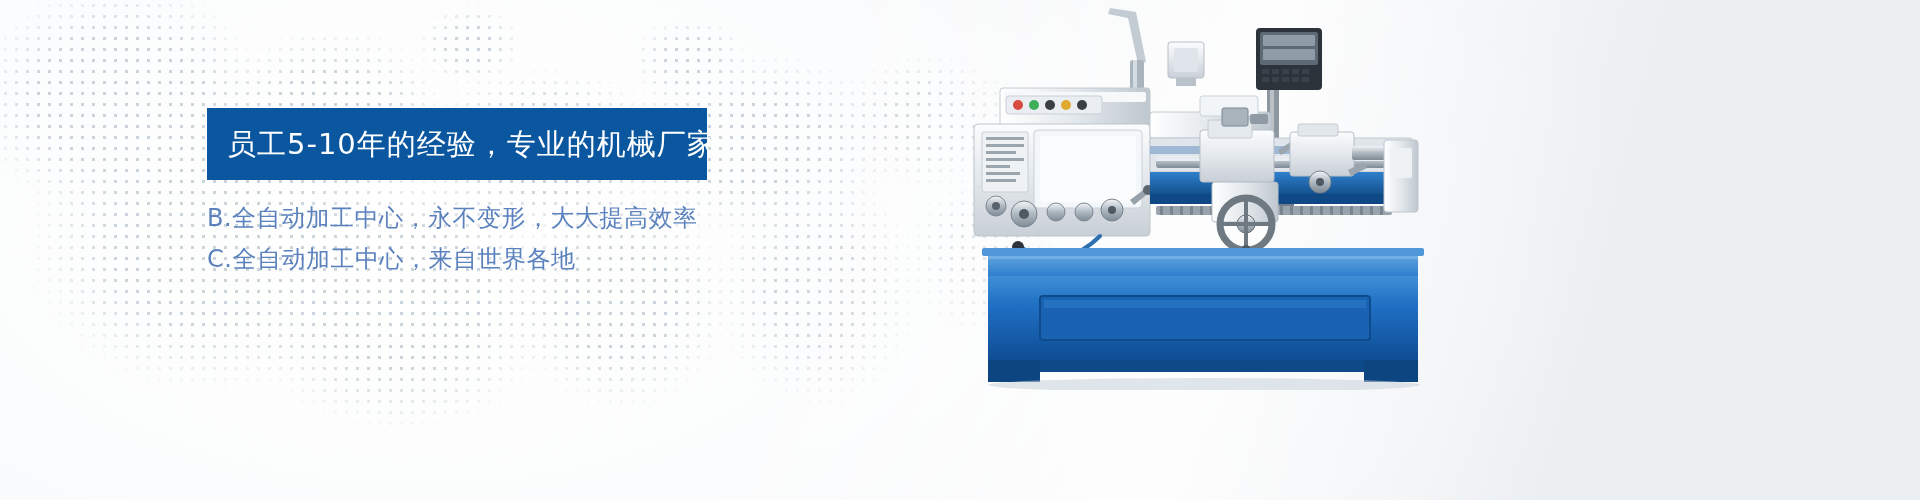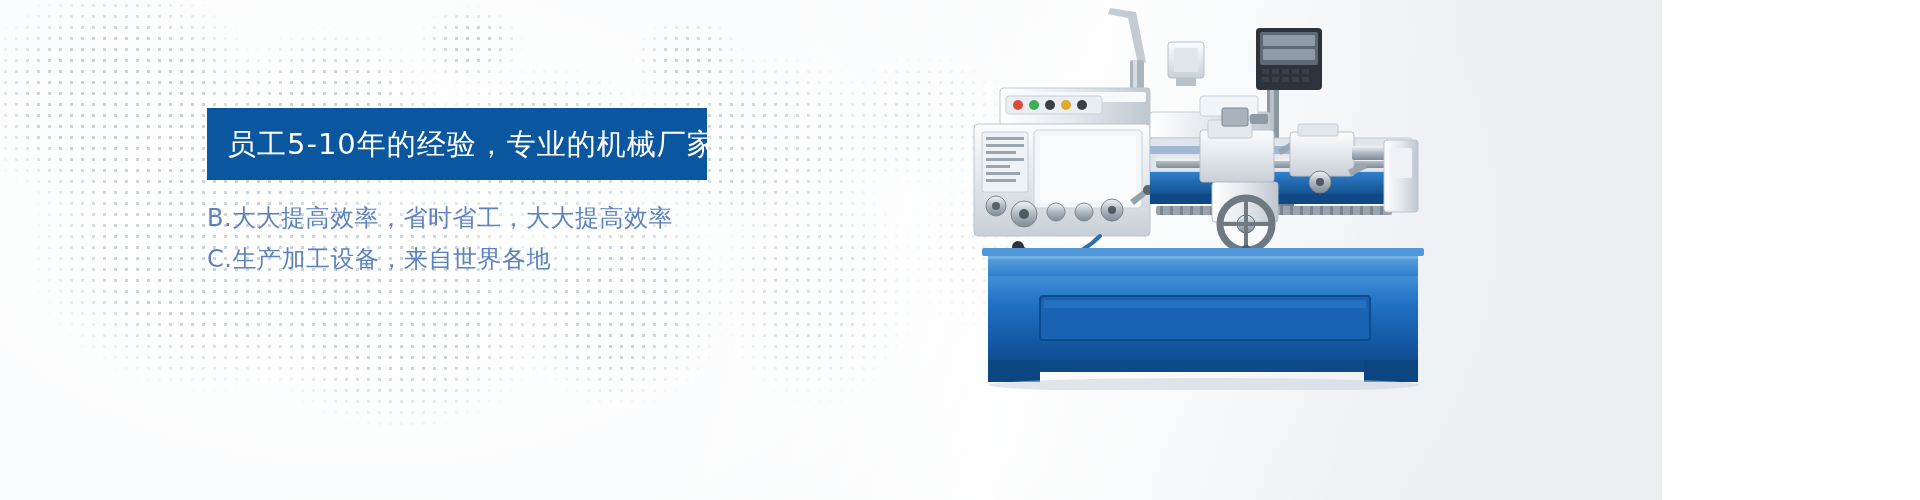--- a/index.html
+++ b/index.html
@@ -2,21 +2,21 @@
 <html><head>
 <meta charset="utf-8">
 <style>
   html,body{margin:0;padding:0;}
   body{
     width:1920px;height:500px;overflow:hidden;
     font-family:"DejaVu Sans","Liberation Sans",sans-serif;
     background:#ffffff;
   }
   .banner{
-    position:relative;width:1662px;height:500px;overflow:hidden;
+    position:relative;width:1920px;height:500px;overflow:hidden;
     background:
       radial-gradient(ellipse 1200px 700px at 22% 45%, #ffffff 0%, #fbfcfd 45%, #f2f4f6 78%, #eceff2 100%),
       linear-gradient(100deg,#f7f8fa 0%,#fdfdfe 38%,#ffffff 58%,#f4f6f8 86%,#eef1f4 100%);
   }
   
   .sheen{
     position:absolute;inset:0;
     background:linear-gradient(105deg, rgba(255,255,255,0) 40%, rgba(255,255,255,.85) 62%, rgba(255,255,255,0) 82%);
     pointer-events:none;
   }
@@ -298,18 +298,18 @@
     </svg>
   </div>
 
   <div class="copy">
 
     <div class="headline-bar">
       <span class="htext">员工5-10年的经验，专业的机械厂家</span>
     </div>
 
     <div class="bullets">
-      <div class="bullet">B.大大提高效率，省时省工，大大提高效率</div>
-      <div class="bullet">C.生产加工设备，来自世界各地</div>
+      <div class="bullet">B.全自动加工中心，永不变形，大大提高效率</div>
+      <div class="bullet">C.全自动加工中心，来自世界各地</div>
     </div>
 
   </div>
 </div>
 
 </body></html>

